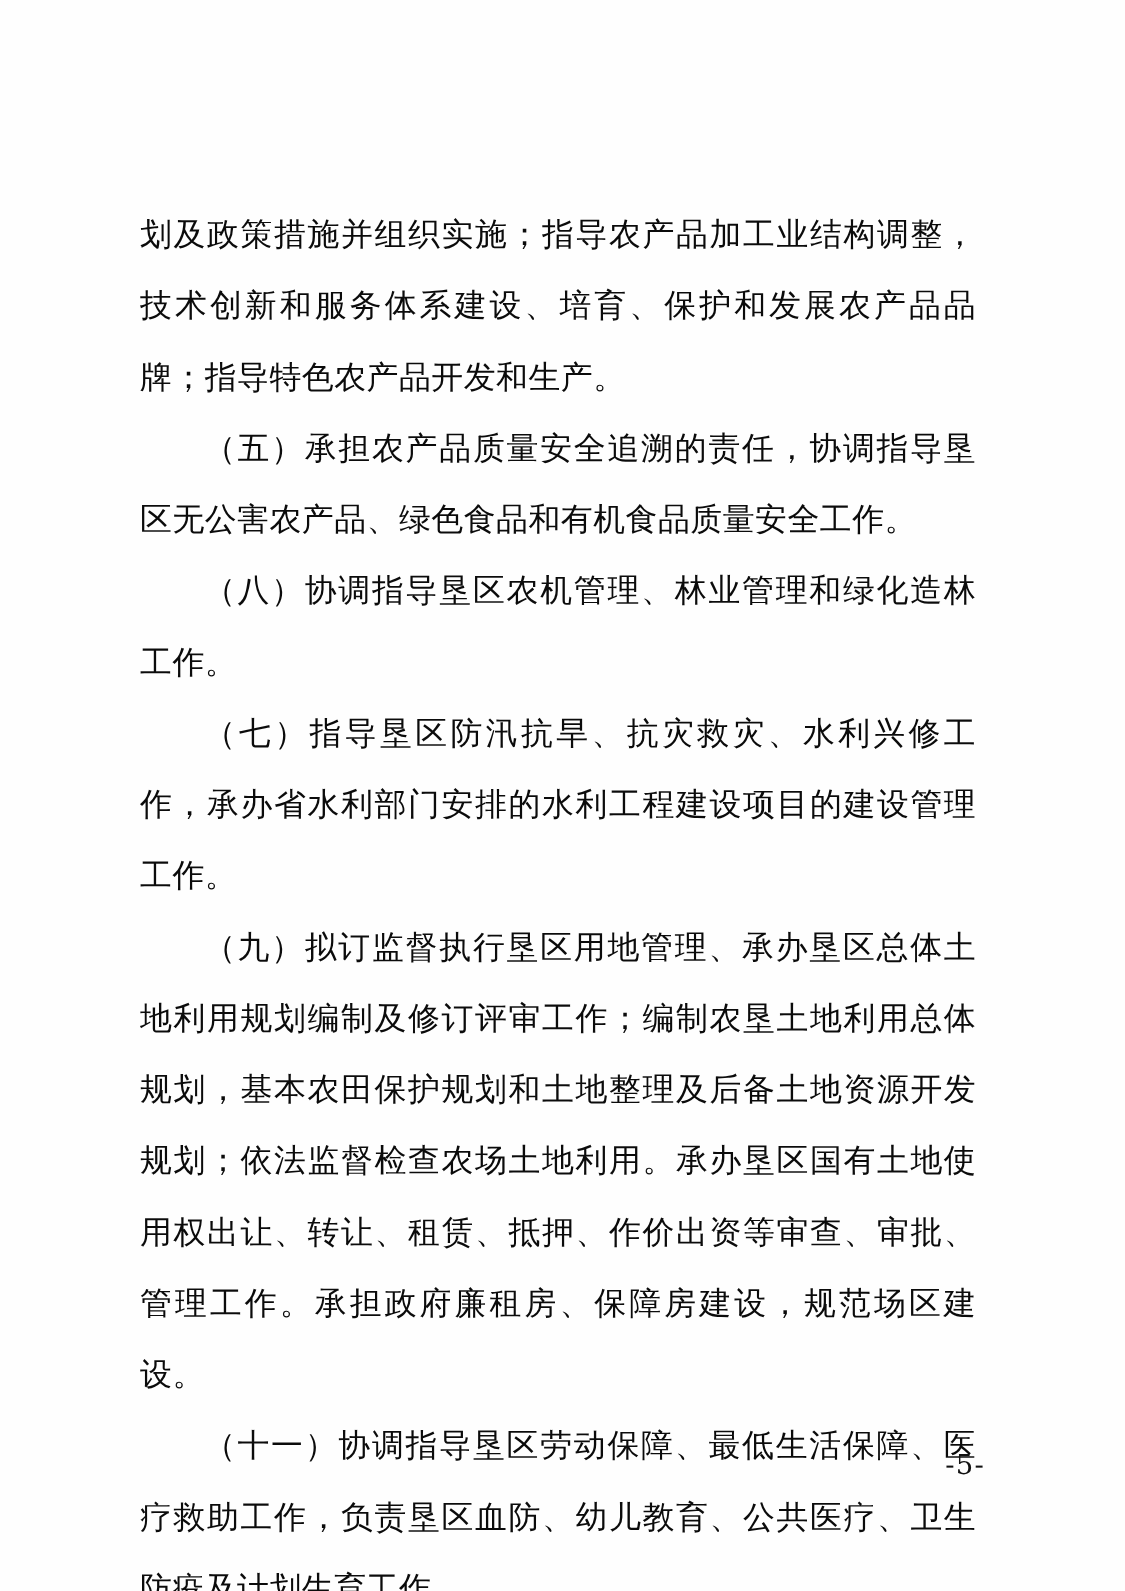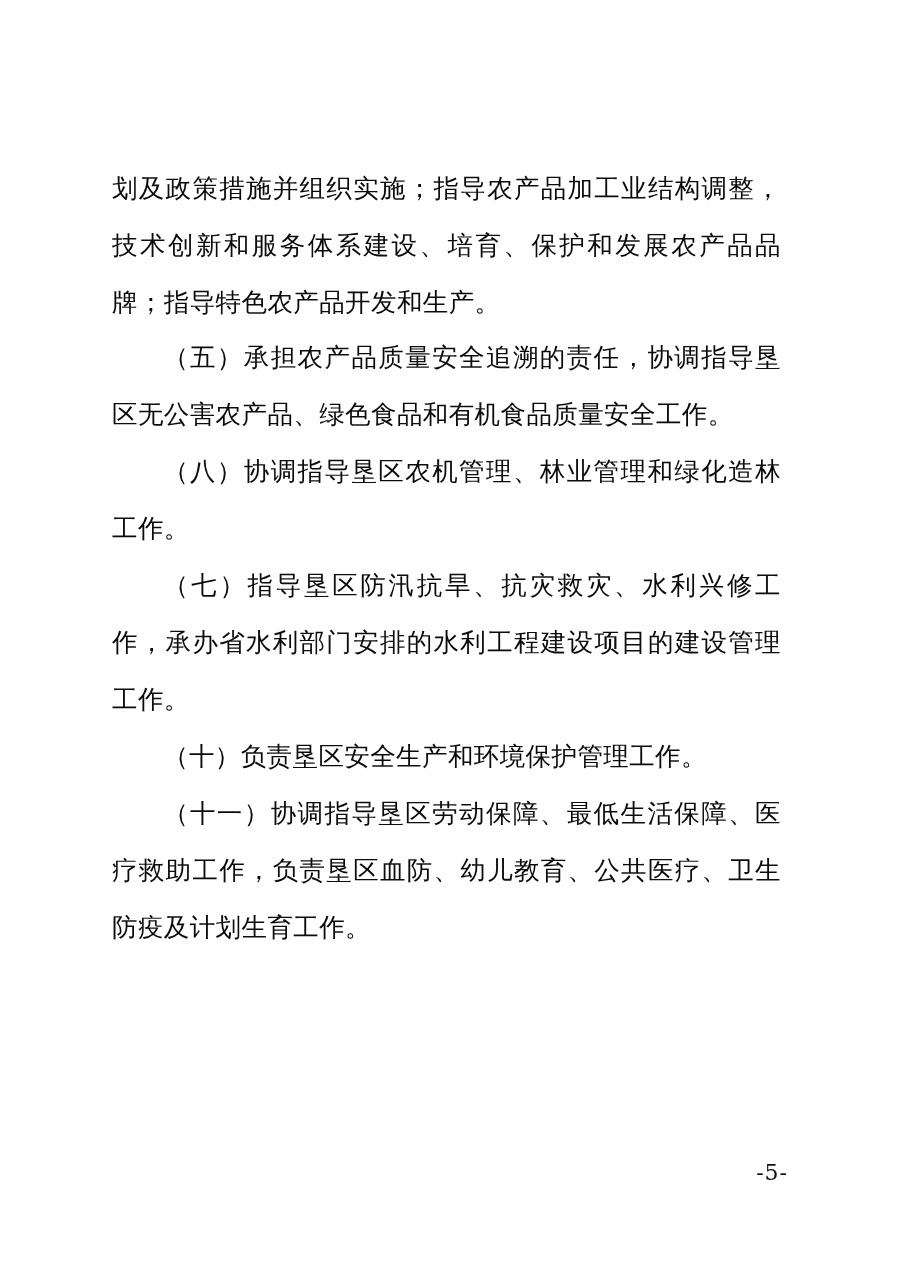--- a/index.html
+++ b/index.html
@@ -29,21 +29,20 @@
     text-justify: inter-ideograph;
     letter-spacing: 0.4px;
   }
   .para {
     margin: 0;
     text-indent: 0;
     white-space: normal;
   }
   .para + .para {
     margin-top: 0;
-    font-family: Liberation Mono, monospace;
   }
   .indent {
     text-indent: 2em;
   }
   .page-number {
     position: absolute;
     right: 112px;
     bottom: 88px;
     font-size: 22px;
     letter-spacing: 1px;
@@ -53,18 +52,18 @@
 </style>
 </head>
 <body>
 
 <div class="page">
   <div class="body-text">
     <p class="para">划及政策措施并组织实施；指导农产品加工业结构调整，技术创新和服务体系建设、培育、保护和发展农产品品牌；指导特色农产品开发和生产。</p>
     <p class="para indent">（五）承担农产品质量安全追溯的责任，协调指导垦区无公害农产品、绿色食品和有机食品质量安全工作。</p>
     <p class="para indent">（八）协调指导垦区农机管理、林业管理和绿化造林工作。</p>
     <p class="para indent">（七）指导垦区防汛抗旱、抗灾救灾、水利兴修工作，承办省水利部门安排的水利工程建设项目的建设管理工作。</p>
-    <p class="para indent">（十）负责垦区安全生产和环境保护管理工作。</p>
+    <p class="para indent">（九）拟订监督执行垦区用地管理、承办垦区总体土地利用规划编制及修订评审工作；编制农垦土地利用总体规划，基本农田保护规划和土地整理及后备土地资源开发规划；依法监督检查农场土地利用。承办垦区国有土地使用权出让、转让、租赁、抵押、作价出资等审查、审批、管理工作。承担政府廉租房、保障房建设，规范场区建设。</p>
     <p class="para indent">（十一）协调指导垦区劳动保障、最低生活保障、医疗救助工作，负责垦区血防、幼儿教育、公共医疗、卫生防疫及计划生育工作。</p>
 
   </div>
   <div class="page-number">-5-</div>
 </div>
 
 </body></html>

